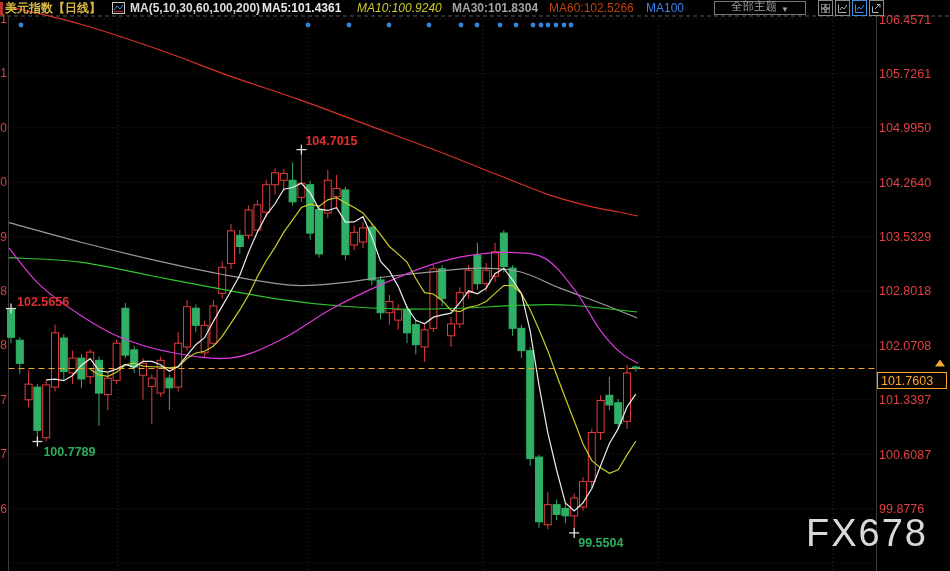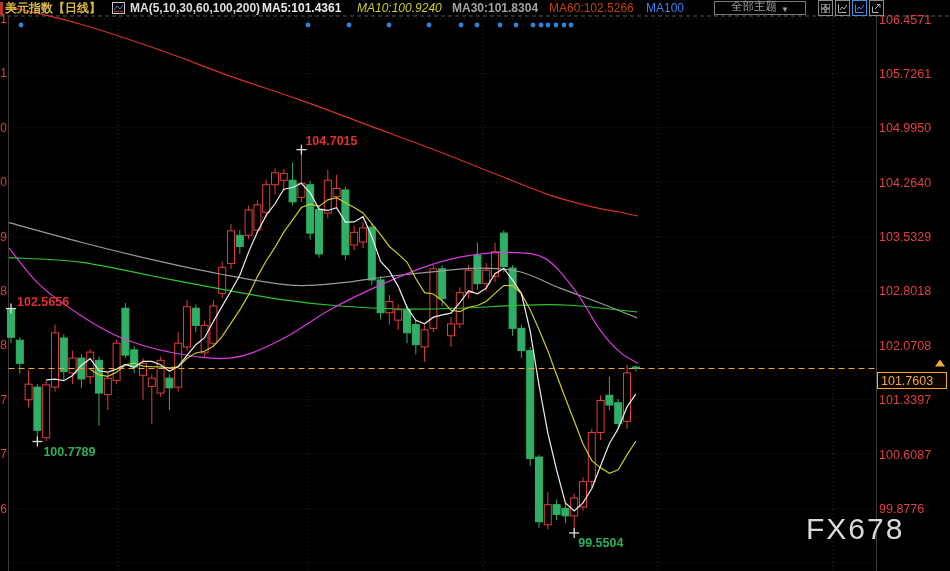--- a/index.html
+++ b/index.html
@@ -23,21 +23,21 @@
   #theme-btn{position:absolute;left:714px;top:1px;width:90px;height:12px;
              border:1px solid #767676;color:#a0a0a0;font-size:11.5px;
              display:flex;align-items:flex-end;justify-content:center;gap:4px;
              cursor:pointer;background:#000;}
   #toolbar-icons{position:absolute;left:818px;top:0;display:flex;gap:2px;}
   .icon-box{width:13px;height:14px;border:1px solid #8a8a8a;display:flex;
             align-items:center;justify-content:center;cursor:pointer;background:#000;}
   .icon-box.active{border-color:#3d8fe0;}
   
   #watermark{position:absolute;left:806px;top:512px;z-index:5;color:#d9d9d9;
-             font-size:30px;letter-spacing:2px;font-family:"Liberation Sans",sans-serif;}
+             font-size:38px;letter-spacing:2px;font-family:"Liberation Sans",sans-serif;}
 </style>
 </head>
 <body>
 
 <div id="stage">
 
   <svg id="chart-svg" width="950" height="571">
       <line x1="0" y1="16" x2="950" y2="16" stroke="#5a5a5a" stroke-dasharray="4 3" stroke-width="1"></line>
       <g>
         <line x1="118" y1="17" x2="118" y2="571" stroke="rgba(140,140,140,0.35)" stroke-dasharray="1 3"></line>

